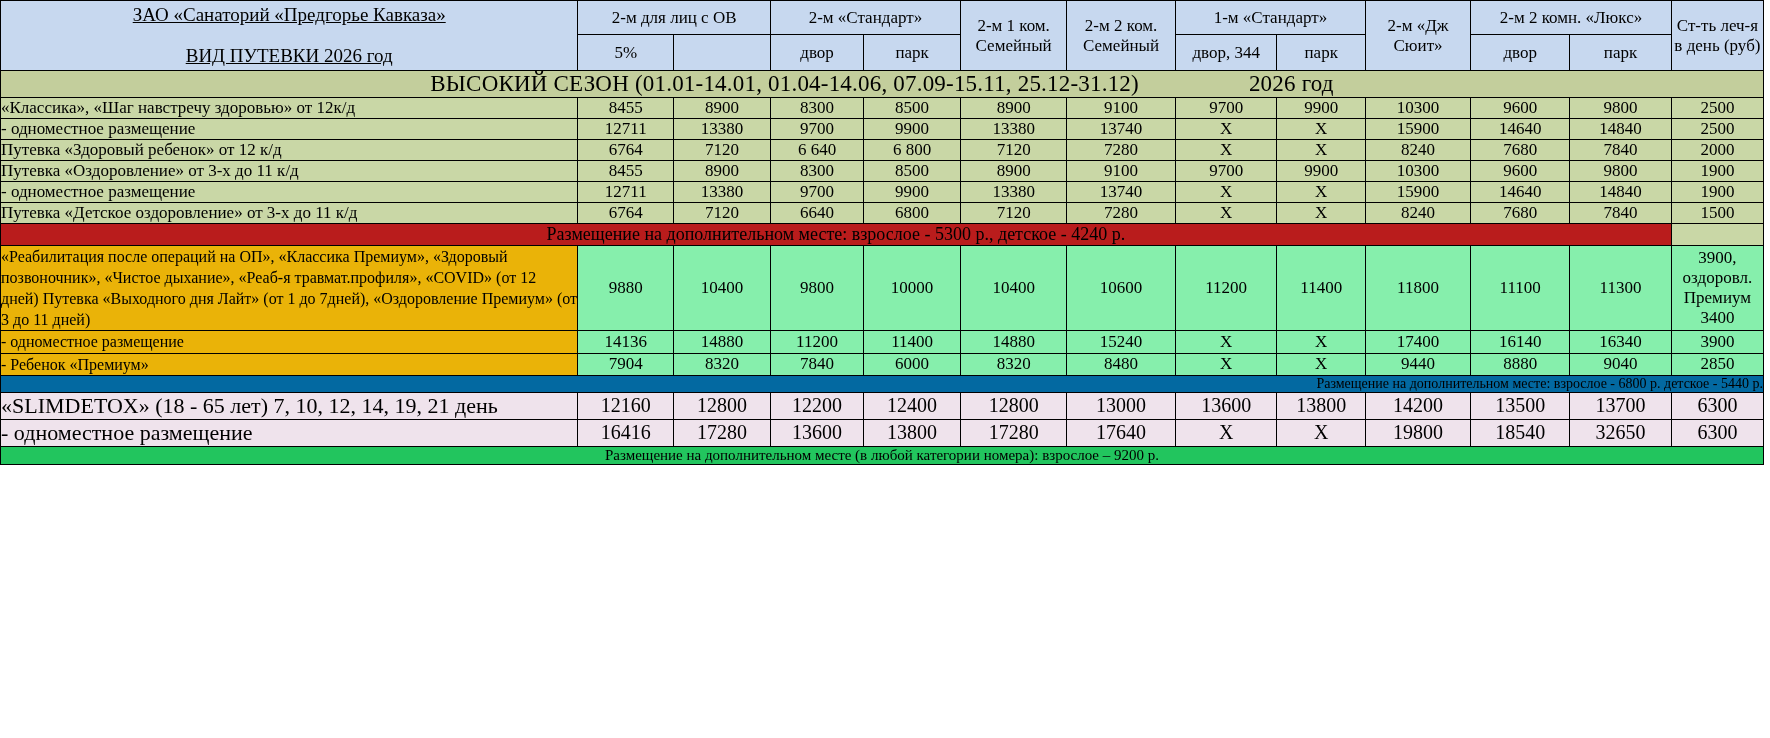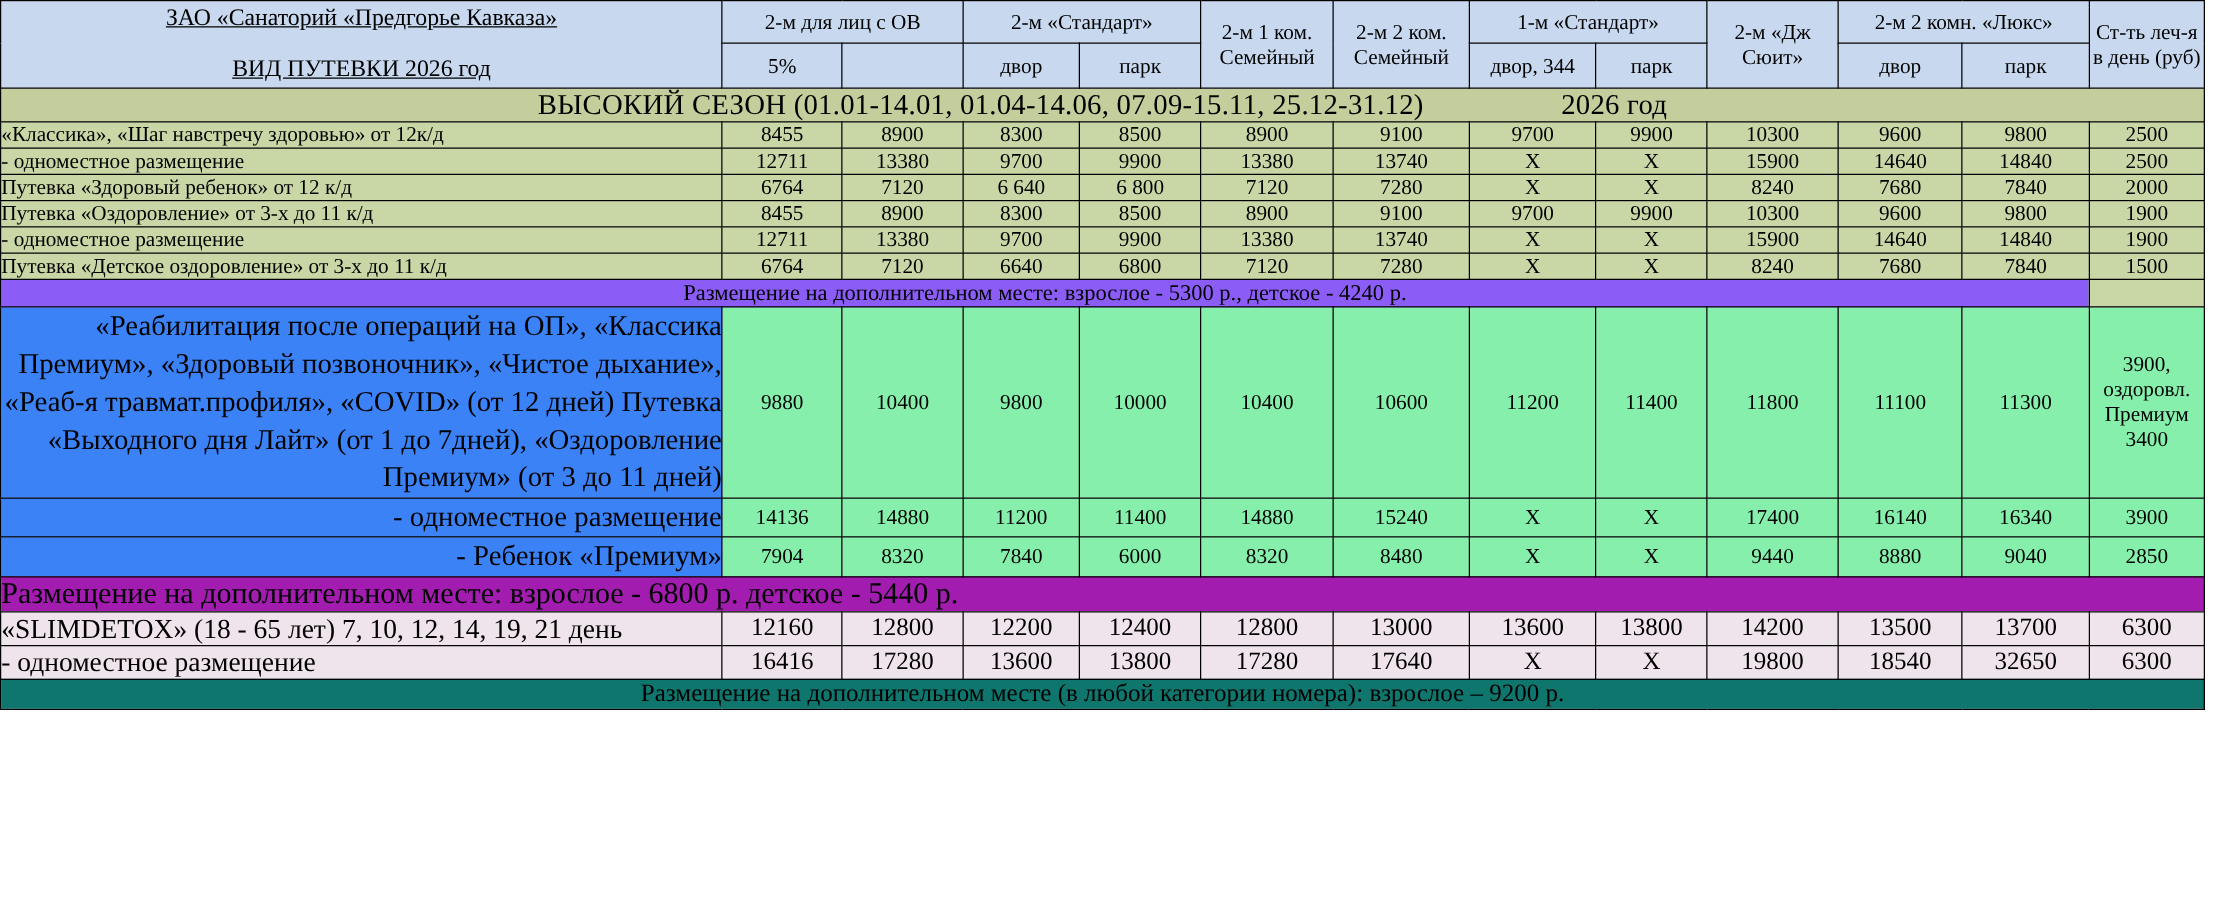--- a/index.html
+++ b/index.html
@@ -68,65 +68,65 @@
     padding: 4px 6px;
     text-align: left;
   }
   .g-val {
     background: #c9d7a6;
     font-size: 17px;
     text-align: center;
     padding: 4px 2px;
   }
   .g-note {
-    background: #8b5cf6;
+    background: #b91c1c;
     text-align: center;
     font-weight: bold;
     font-size: 18px;
     padding: 4px 0;
   }
   
   .b-name {
-    background: #3b82f6;
-    font-size: 23px;
+    background: #eab308;
+    font-size: 16px;
     padding: 4px 6px;
-    text-align: right;
+    text-align: left;
     line-height: 1.32;
   }
   .b-val {
     background: #86efac;
     font-size: 17px;
     text-align: center;
     padding: 4px 2px;
   }
   .b-note {
-    background: #a21caf;
-    text-align: left;
-    font-weight: bold;
-    font-size: 24px;
+    background: #0369a1;
+    text-align: right;
+    font-weight: bold;
+    font-size: 14px;
     padding: 4px 0;
   }
   
   .p-name {
     background: #efe3ec;
     font-size: 22px;
     padding: 4px 6px;
     text-align: left;
   }
   .p-val {
     background: #efe3ec;
     font-size: 20px;
     text-align: center;
     padding: 4px 2px;
   }
   .p-note {
-    background: #0f766e;
-    text-align: center;
-    font-weight: bold;
-    font-size: 20px;
+    background: #22c55e;
+    text-align: center;
+    font-weight: bold;
+    font-size: 15px;
     padding: 4px 0;
   }
 </style>
 </head>
 <body>
 
 <table class="price">
   <colgroup>
     <col style="width:489px">
     <col style="width:81px">

